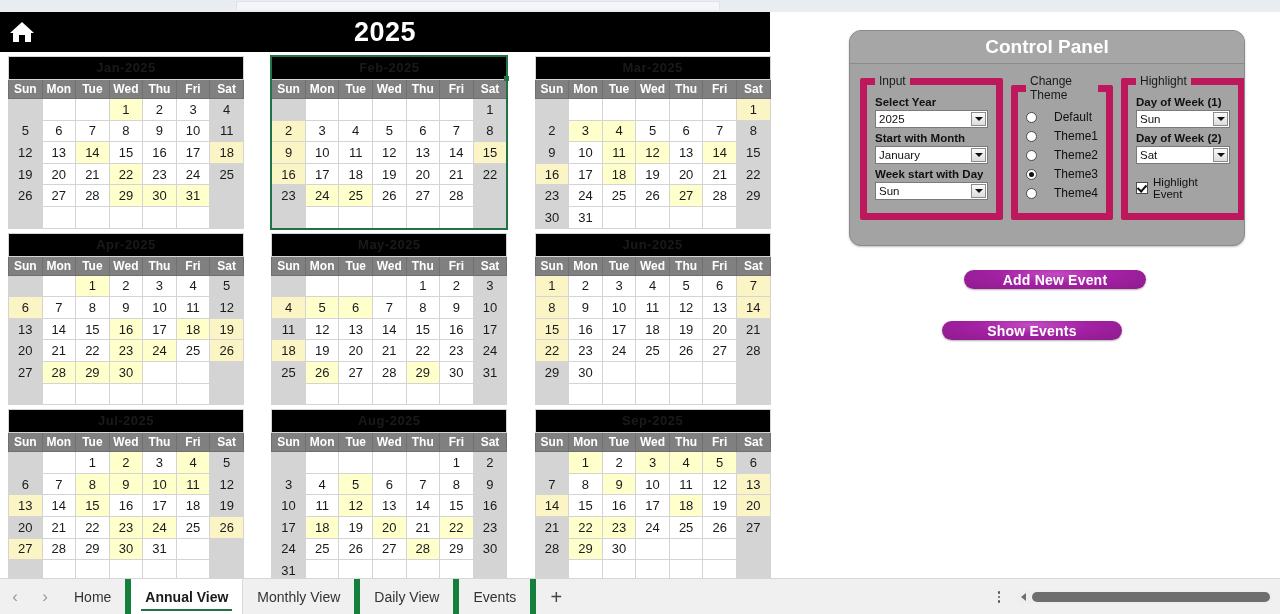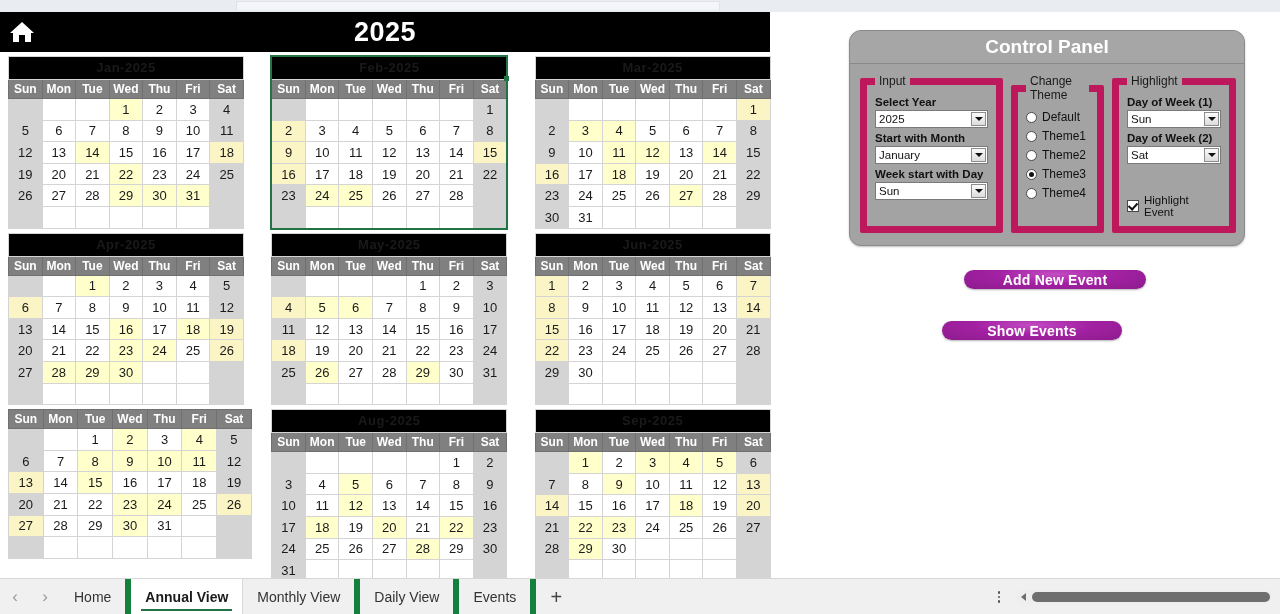--- a/index.html
+++ b/index.html
@@ -143,36 +143,36 @@
     display:flex;align-items:center;justify-content:center;
   }
   .caret{
     width:0;height:0;
     border-left:4px solid transparent;
     border-right:4px solid transparent;
     border-top:4px solid #111;
   }
 
   .radio-row{
-    display:flex;align-items:center;gap:5px;
+    display:flex;align-items:center;gap:17px;
     margin:4px 0 5px 0;font-size:12px;color:#111;
     cursor:pointer;
   }
   .radio{
     width:11px;height:11px;border-radius:50%;
     border:1.5px solid #4a4a4a;background:#ffffff;
     box-sizing:border-box;position:relative;flex:0 0 auto;
   }
   .radio.on::after{
     content:"";position:absolute;left:2px;top:2px;
     width:5px;height:5px;border-radius:50%;background:#111;
   }
   .check-row{
     display:flex;align-items:center;gap:5px;
-    margin-top:30px;font-size:11.5px;color:#111;cursor:pointer;
+    margin-top:12px;font-size:11.5px;color:#111;cursor:pointer;
   }
   .checkbox{
     width:12px;height:12px;border:1.5px solid #4a4a4a;background:#fff;
     box-sizing:border-box;position:relative;flex:0 0 auto;
   }
   .checkbox.on::after{
     content:"";position:absolute;left:2px;top:0px;
     width:4px;height:7px;border:solid #111;
     border-width:0 2px 2px 0;transform:rotate(42deg);
   }
@@ -693,20 +693,23 @@
                 <td class="blank"></td>
                 <td class="blank"></td>
                 <td class="wk blank"></td>
               </tr>
             </tbody>
           </table></div></div>
     </div>
     <div class="cal-row">
       <div class="cal-wrap"><div class="mholder"><table class="month">
             <thead>
+              <tr>
+                <th colspan="7" class="mtitle">Jul-2025</th>
+              </tr>
               <tr>
                 <th class="dow">Sun</th>
                 <th class="dow">Mon</th>
                 <th class="dow">Tue</th>
                 <th class="dow">Wed</th>
                 <th class="dow">Thu</th>
                 <th class="dow">Fri</th>
                 <th class="dow">Sat</th>
               </tr>
             </thead>

